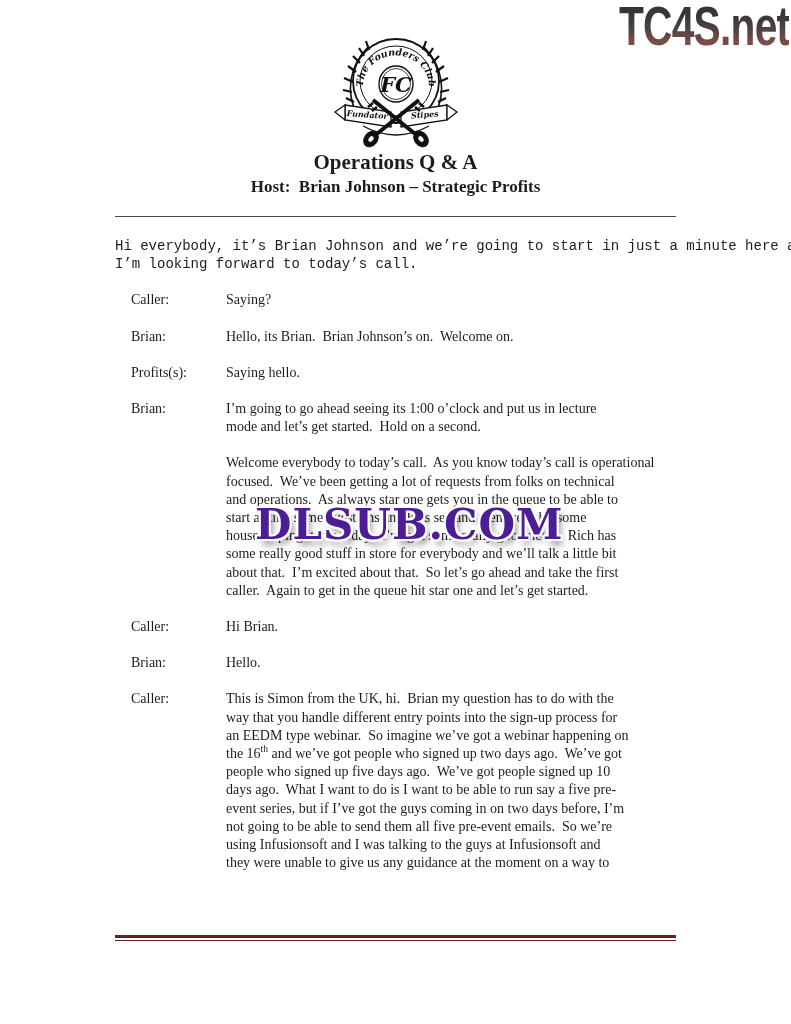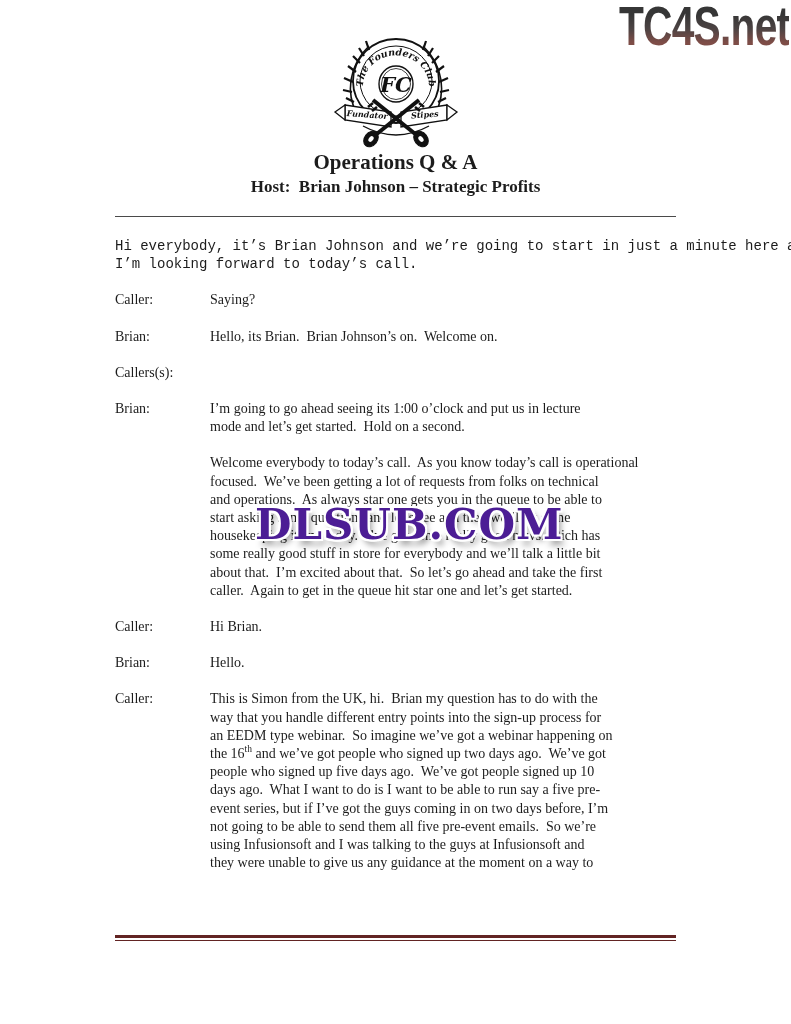--- a/index.html
+++ b/index.html
@@ -42,21 +42,21 @@
   }
   
   .logo{display:block;margin:34px auto 2px auto;width:126px;height:114px;}
   .doc-title{margin:0;text-align:center;font-size:21px;font-weight:bold;line-height:25px;}
   .doc-host{margin:1px 0 0 0;text-align:center;font-size:17px;font-weight:bold;line-height:21px;white-space:pre;}
   .doc-date{margin:2px 0 0 0;text-align:center;font-size:14.5px;font-weight:bold;line-height:18px;}
   .header-rule{border:none;border-top:1px solid #4a4a4a;width:561px;margin:19px auto 0 auto;}
   
   .content{margin:20px 115px 0 115px;width:561px;font-size:14px;line-height:18.2px;}
   .intro{margin:0 0 18px 0;white-space:pre;font-family:Liberation Mono, monospace;}
-  .entry{display:flex;margin:0 0 18px 0;}
+  .entry{display:flex;margin:0 0 18px 16px;}
   .speaker{flex:none;width:95px;}
   .speech{flex:1;}
   .speech p{margin:0 0 18px 0;white-space:pre;}
   .speech p:last-child{margin-bottom:0;}
   .speech sup{font-size:9.5px;line-height:0;vertical-align:super;}
   
   .footer-block{position:absolute;left:115px;width:561px;top:935px;}
   .footer-rule{height:2px;border-top:3px solid #622423;border-bottom:1px solid #622423;}
   .footer-line{display:flex;justify-content:center;font-size:14.5px;margin-top:5px;}
   
@@ -130,21 +130,24 @@
             <p>Saying?</p>
           </div>
         </div>
         <div class="entry">
           <div class="speaker">Brian:</div>
           <div class="speech">
             <p>Hello, its Brian.  Brian Johnson’s on.  Welcome on.</p>
           </div>
         </div>
         <div class="entry">
-          <div class="speaker">Callers(s):</div>
+          <div class="speaker">Profits(s):</div>
+          <div class="speech">
+            <p>Saying hello.</p>
+          </div>
         </div>
         <div class="entry">
           <div class="speaker">Brian:</div>
           <div class="speech">
             <p>I’m going to go ahead seeing its 1:00 o’clock and put us in lecture
 mode and let’s get started.  Hold on a second.</p>
             <p>Welcome everybody to today’s call.  As you know today’s call is operational
 focused.  We’ve been getting a lot of requests from folks on technical
 and operations.  As always star one gets you in the queue to be able to
 start asking some questions and let’s see and then we’ll hit some

